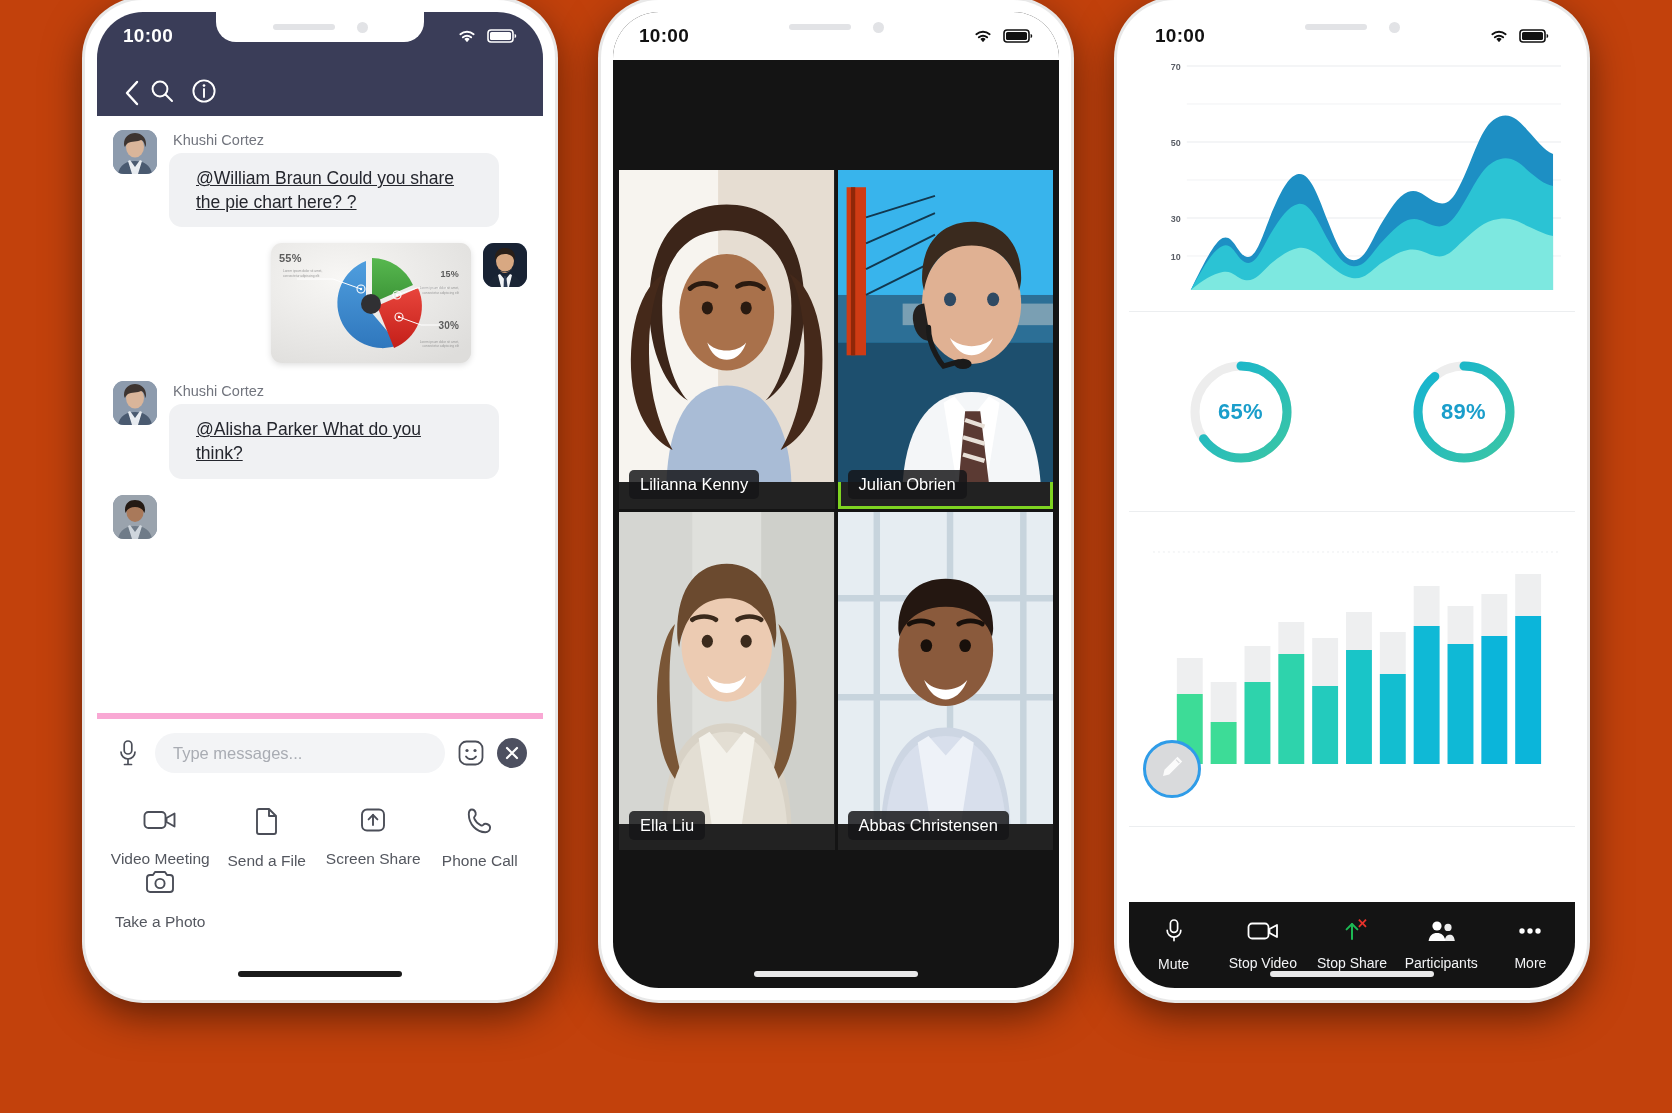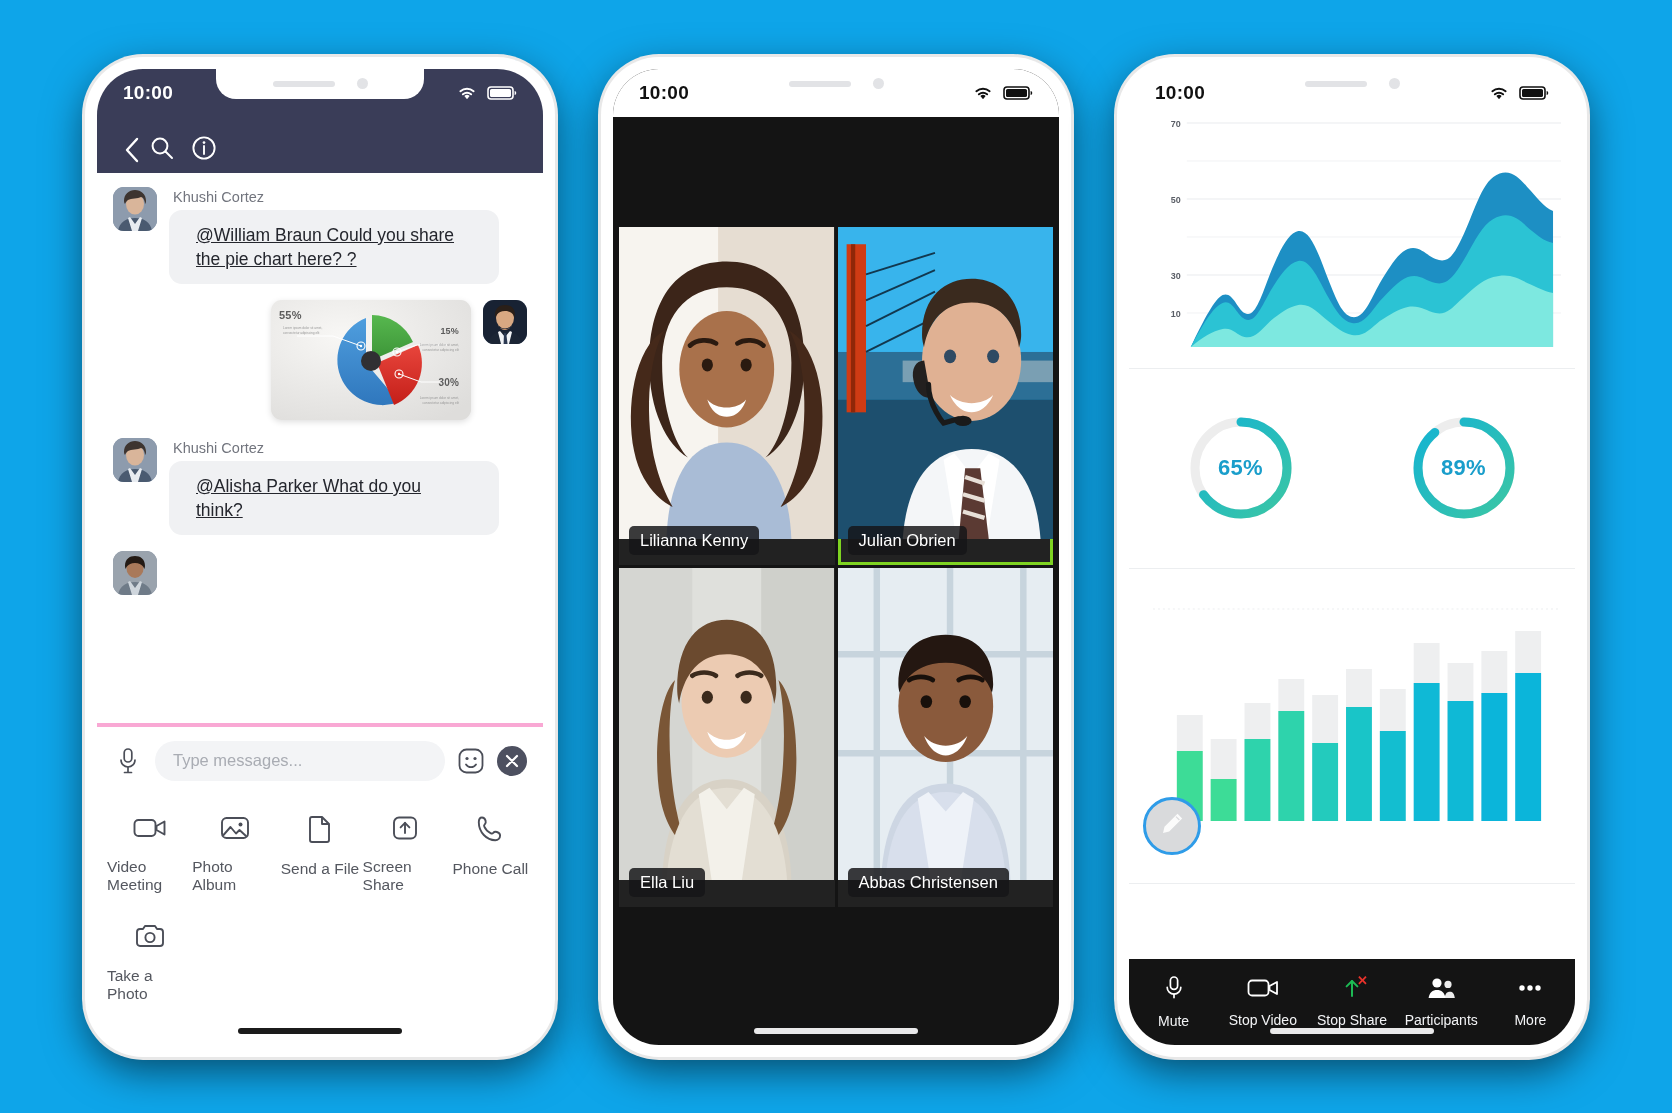--- a/index.html
+++ b/index.html
@@ -5,23 +5,23 @@
   * { box-sizing: border-box; margin: 0; padding: 0; }
   html, body {
     width: 1672px; height: 1113px;
     background: #000;
     font-family: "Liberation Sans", sans-serif;
     overflow: hidden;
   }
   .stage {
     position: relative;
     width: 1672px; height: 1113px;
-    background: #0ea5e9;
+    background: #c2410c;
     display: flex;
-    align-items: center;
+    align-items: flex-start;
     justify-content: center;
     gap: 46px;
   }
 
   
   .phone {
     position: relative;
     width: 470px; height: 1000px;
     background: #ffffff;
     border-radius: 58px;
@@ -117,40 +117,40 @@
   .chart-card {
     width: 200px; height: 120px; border-radius: 11px; overflow: hidden;
     background: linear-gradient(150deg,#f4f3f1 0%,#e9e8e6 55%,#dfdedc 100%);
     box-shadow: 0 2px 6px rgba(0,0,0,.13);
     position: relative;
   }
   .pct-lbl { position: absolute; font-size: 9px; color: #5c5c5c; font-weight: bold; letter-spacing: .2px; }
   .lorem { position: absolute; font-size: 3.2px; color: #9a9a9a; line-height: 1.5; width: 52px; }
 
   .composer-wrap {
-    position: absolute; left: 0; right: 0; bottom: 0; background: #fff;
-    border-top: 4px solid #f9a8d4;
+    position: absolute; left: 0; right: 0; bottom: 15px; background: #fff;
+    border-top: 6px solid #f9a8d4;
   }
   .composer { display: flex; align-items: center; gap: 12px; padding: 14px 16px 12px 16px; }
   .mic-btn { width: 30px; display: flex; align-items: center; justify-content: center; cursor: pointer; }
   .txt-input {
     flex: 1; height: 40px; border-radius: 20px; background: #f3f4f6;
     border: none; outline: none; padding: 0 18px;
     font-size: 16.5px; color: #3a3d44; font-family: "Liberation Sans", sans-serif;
   }
   .txt-input::placeholder { color: #a9acb3; }
   .emoji-btn { cursor: pointer; display: flex; }
   .close-btn {
     width: 30px; height: 30px; border-radius: 50%; background: #4d5060;
     display: flex; align-items: center; justify-content: center; cursor: pointer;
     flex: 0 0 auto;
   }
   .action-grid {
-    display: grid; grid-template-columns: repeat(5,1fr);
-    row-gap: 30px; padding: 22px 10px 42px 10px;
+    display: grid; grid-template-columns: repeat(4,1fr);
+    padding: 22px 10px 42px 10px;
   }
   .action-item {
     display: flex; flex-direction: column; align-items: center; gap: 13px; cursor: pointer;
   }
   .action-label { font-size: 15.5px; color: #54575f; }
 
   
   .call-screen { position: absolute; inset: 0; background: #141414; }
   .tile-grid {
     position: absolute; top: 158px; left: 6px; right: 6px; height: 680px;
@@ -392,30 +392,20 @@
 
         <div class="action-grid">
           <div class="action-item">
             <span>
               <svg width="34" height="26" viewBox="0 0 34 26">
                   <rect x="1.5" y="5" width="21" height="16" rx="4" stroke="#4b4e58" stroke-width="1.9" fill="none"></rect>
                   <path d="M23.5 11l8-4.5v13L23.5 15z" stroke="#4b4e58" stroke-width="1.9" fill="none" stroke-linejoin="round"></path>
                 </svg>
             </span>
             <span class="action-label">Video Meeting</span>
-          </div>
-          <div class="action-item">
-            <span>
-              <svg width="30" height="26" viewBox="0 0 30 26">
-                  <rect x="2" y="3" width="26" height="20" rx="4.5" stroke="#4b4e58" stroke-width="1.9" fill="none"></rect>
-                  <circle cx="20.5" cy="9.5" r="2" fill="#4b4e58"></circle>
-                  <path d="M3.5 20l7-8 5.5 6.5 3.5-3.5 6.5 6" stroke="#4b4e58" stroke-width="1.9" fill="none" stroke-linejoin="round" stroke-linecap="round"></path>
-                </svg>
-            </span>
-            <span class="action-label">Photo Album</span>
           </div>
           <div class="action-item">
             <span>
               <svg width="24" height="28" viewBox="0 0 24 28">
                   <path d="M4 2h10l7 7v16a2 2 0 0 1-2 2H4a2 2 0 0 1-2-2V4a2 2 0 0 1 2-2z" stroke="#4b4e58" stroke-width="1.9" fill="none" stroke-linejoin="round"></path>
                   <path d="M14 2v7h7" stroke="#4b4e58" stroke-width="1.9" fill="none" stroke-linejoin="round"></path>
                 </svg>
             </span>
             <span class="action-label">Send a File</span>
           </div>

